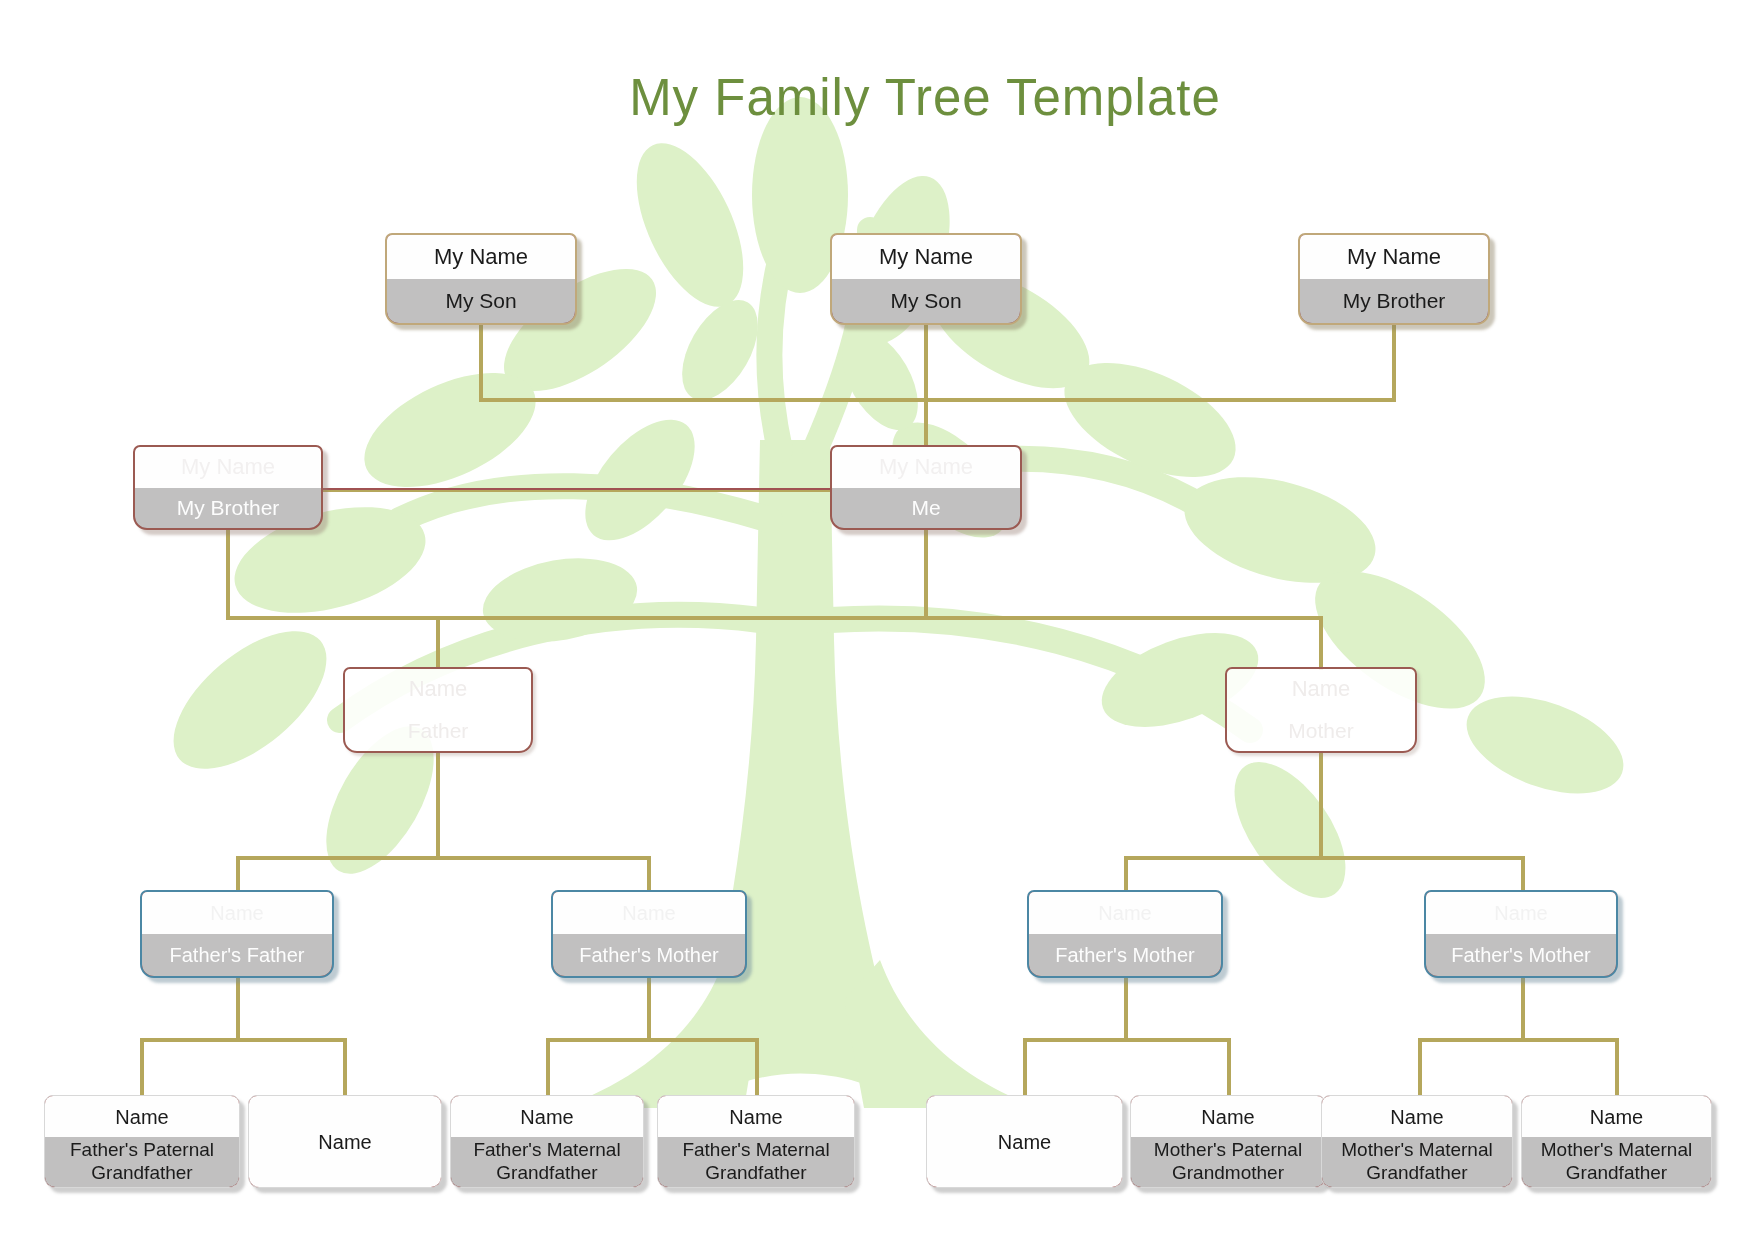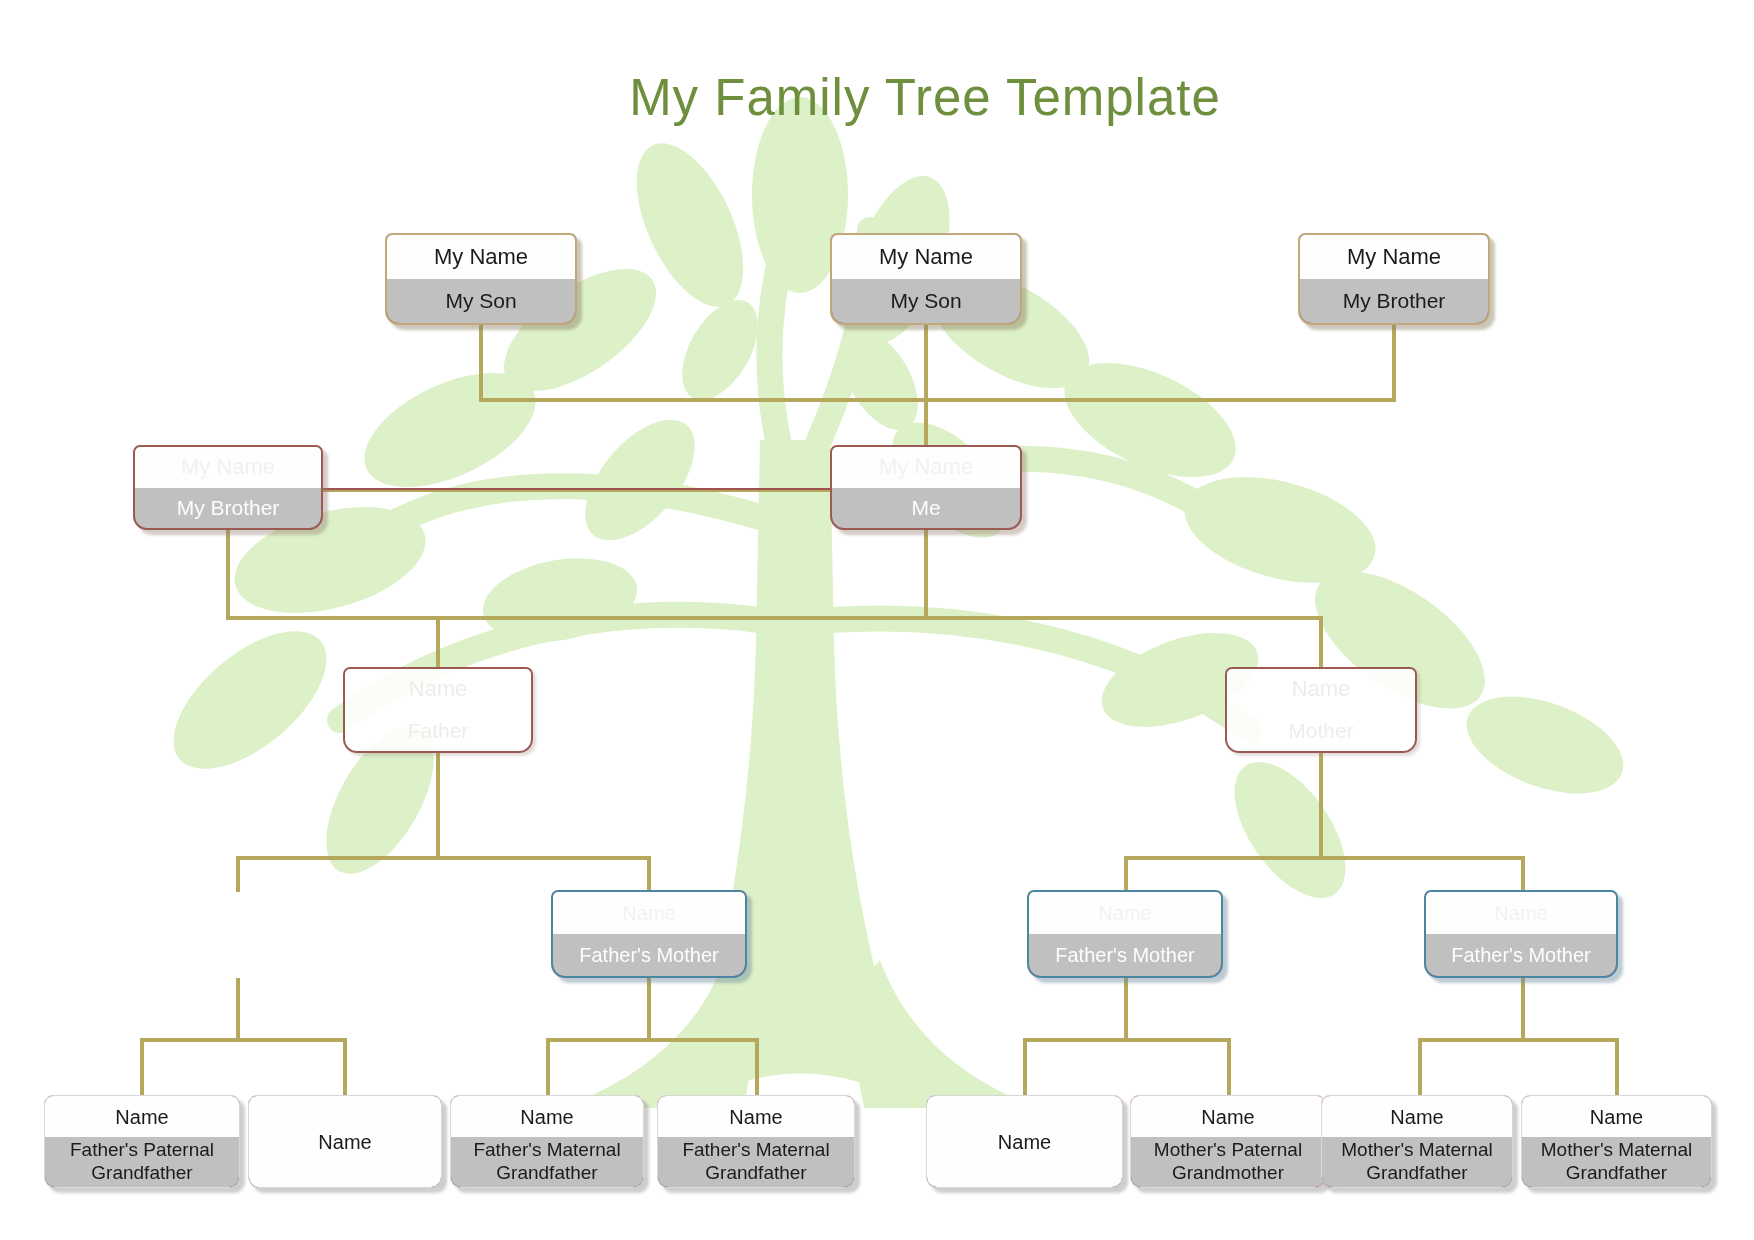--- a/index.html
+++ b/index.html
@@ -142,20 +142,24 @@
 
   <div class="node v-red-empty" style="left:343px;top:667px;width:190px;height:86px">
     <div class="top">Name</div>
     <div class="bottom">Father</div>
   </div>
   <div class="node v-red-empty" style="left:1225px;top:667px;width:192px;height:86px">
     <div class="top">Name</div>
     <div class="bottom">Mother</div>
   </div>
 
+  <div class="node v-blue" style="left:140px;top:890px;width:194px;height:88px">
+    <div class="top">Name</div>
+    <div class="bottom">Father's Father</div>
+  </div>
   <div class="node v-blue" style="left:551px;top:890px;width:196px;height:88px">
     <div class="top">Name</div>
     <div class="bottom">Father's Mother</div>
   </div>
   <div class="node v-blue" style="left:1027px;top:890px;width:196px;height:88px">
     <div class="top">Name</div>
     <div class="bottom">Father's Mother</div>
   </div>
   <div class="node v-blue" style="left:1424px;top:890px;width:194px;height:88px">
     <div class="top">Name</div>

